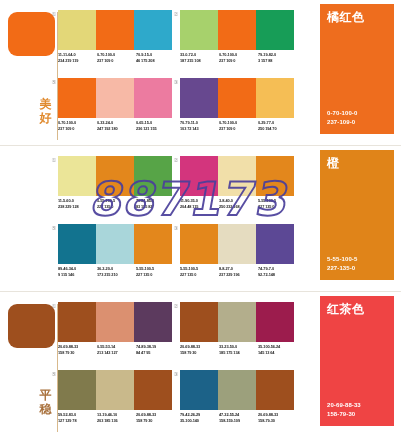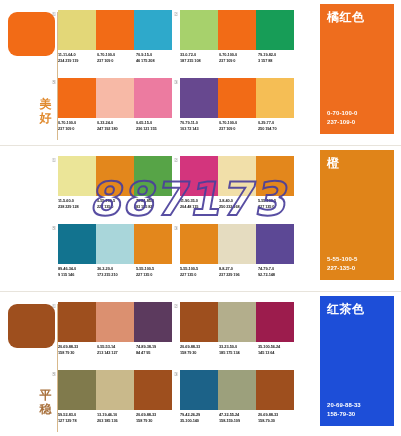--- a/index.html
+++ b/index.html
@@ -397,21 +397,21 @@
                 <div>47-32-55-24</div>
                 <div>158-159-109</div>
               </div>
               <div class="codecell">
                 <div>20-69-88-33</div>
                 <div>158-79-30</div>
               </div>
             </div>
           </div>
         </div>
-        <div class="bigpanel" style="background: #1d4ed8;">
+        <div class="bigpanel" style="background: #ef4444;">
           <div class="big-name">红茶色</div>
           <div class="big-codes">
             <div>20-69-88-33</div>
             <div>158-79-30</div>
           </div>
         </div>
       </div>
     </div>
   <div class="watermark">887173</div>
 </div>

